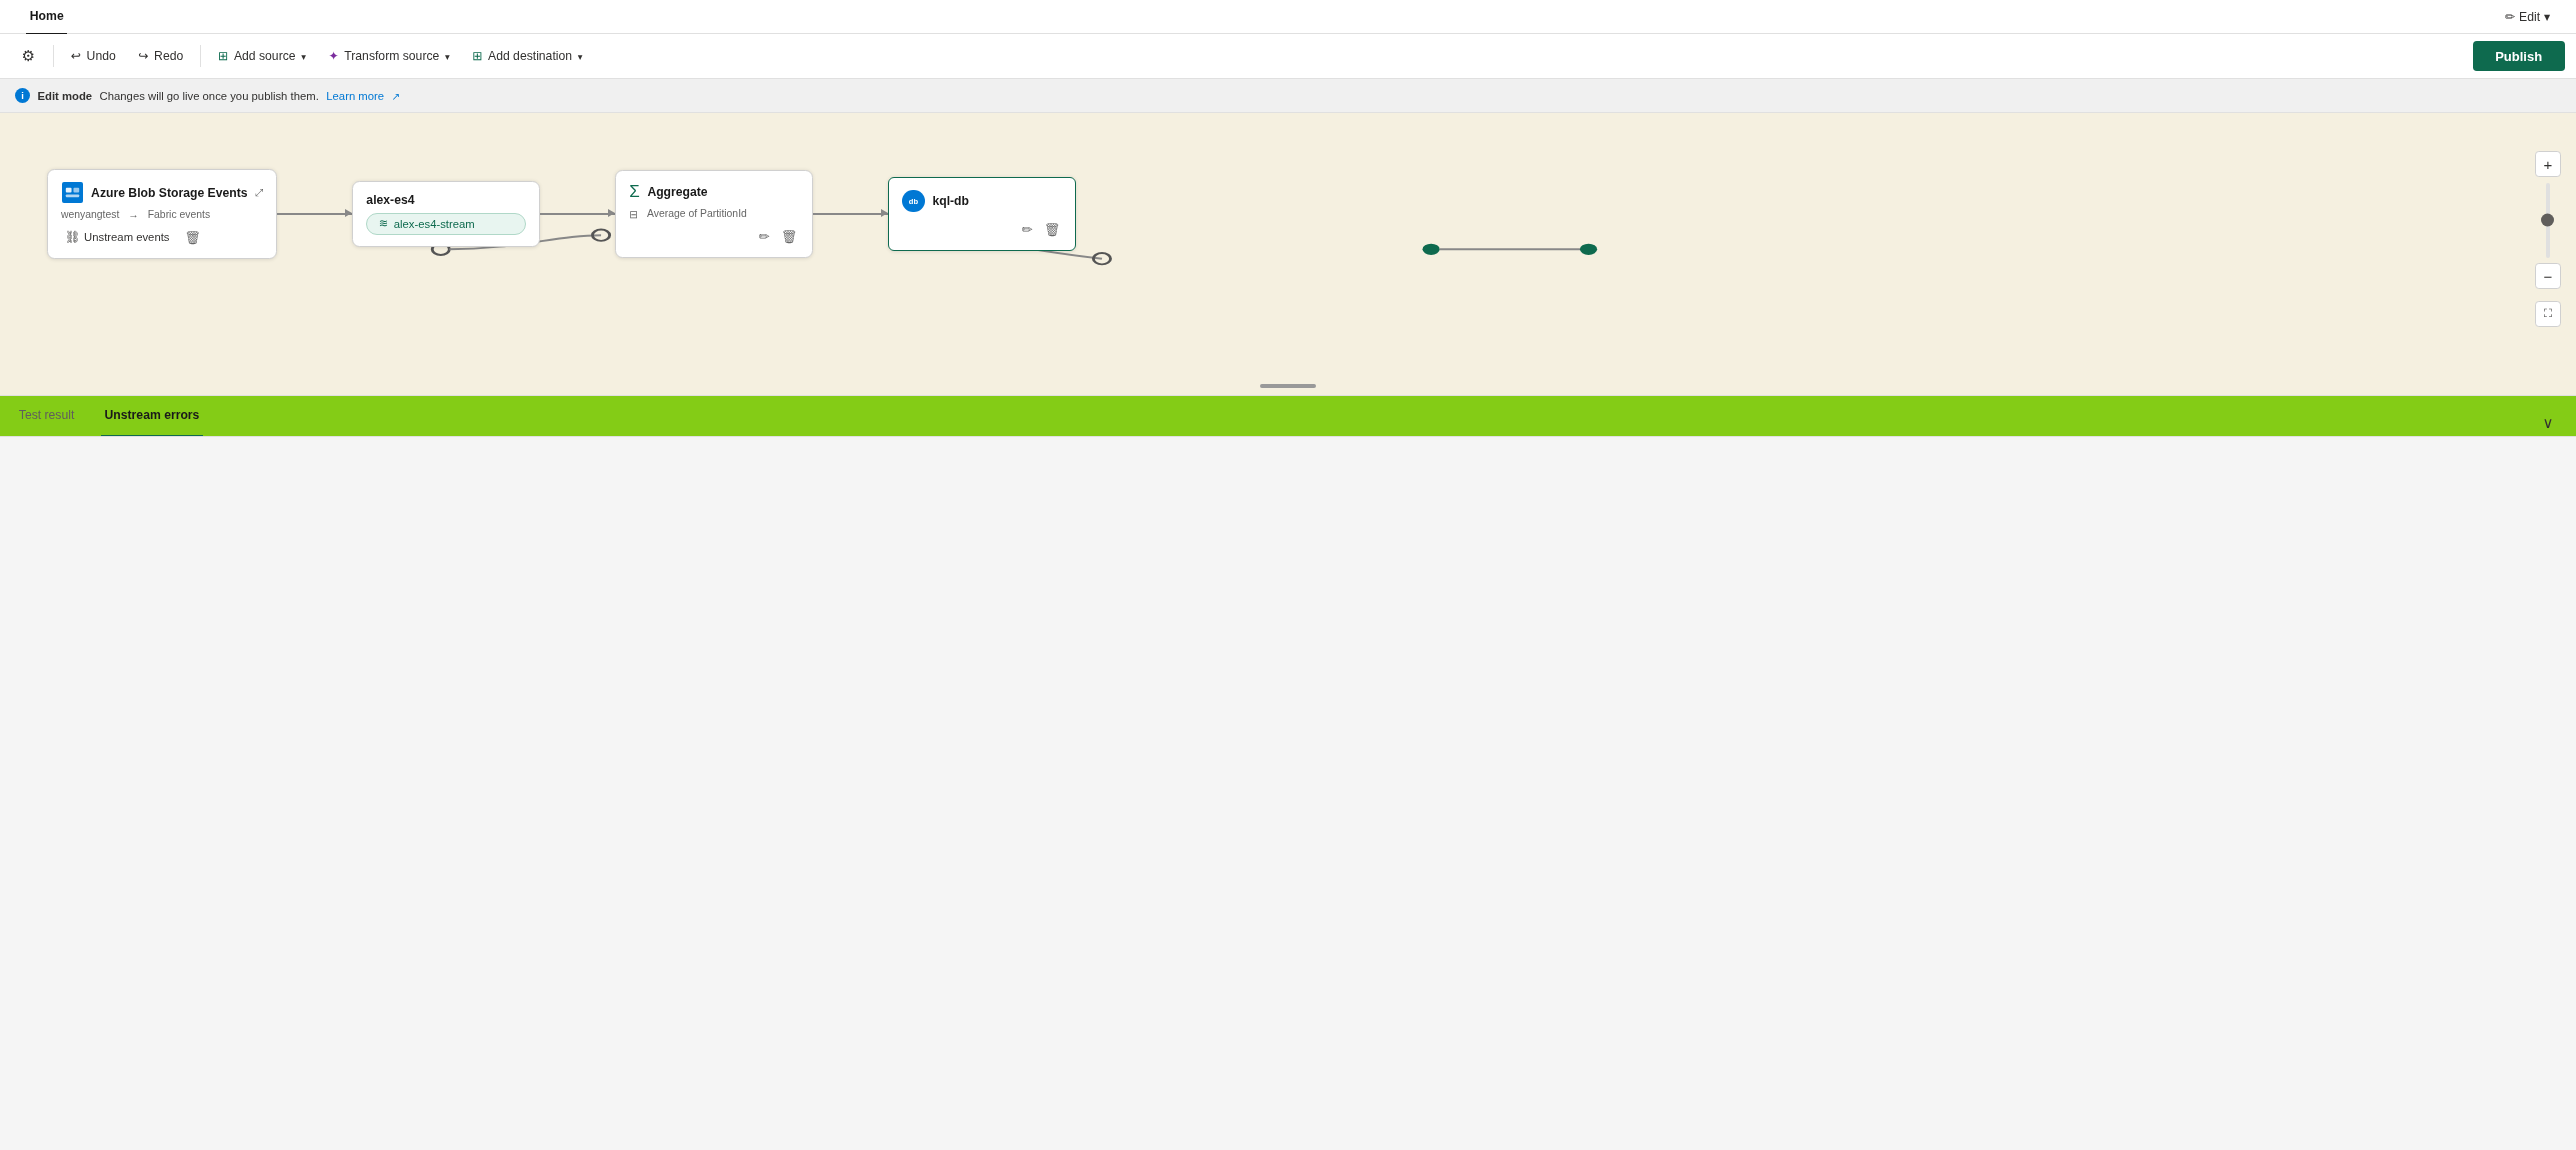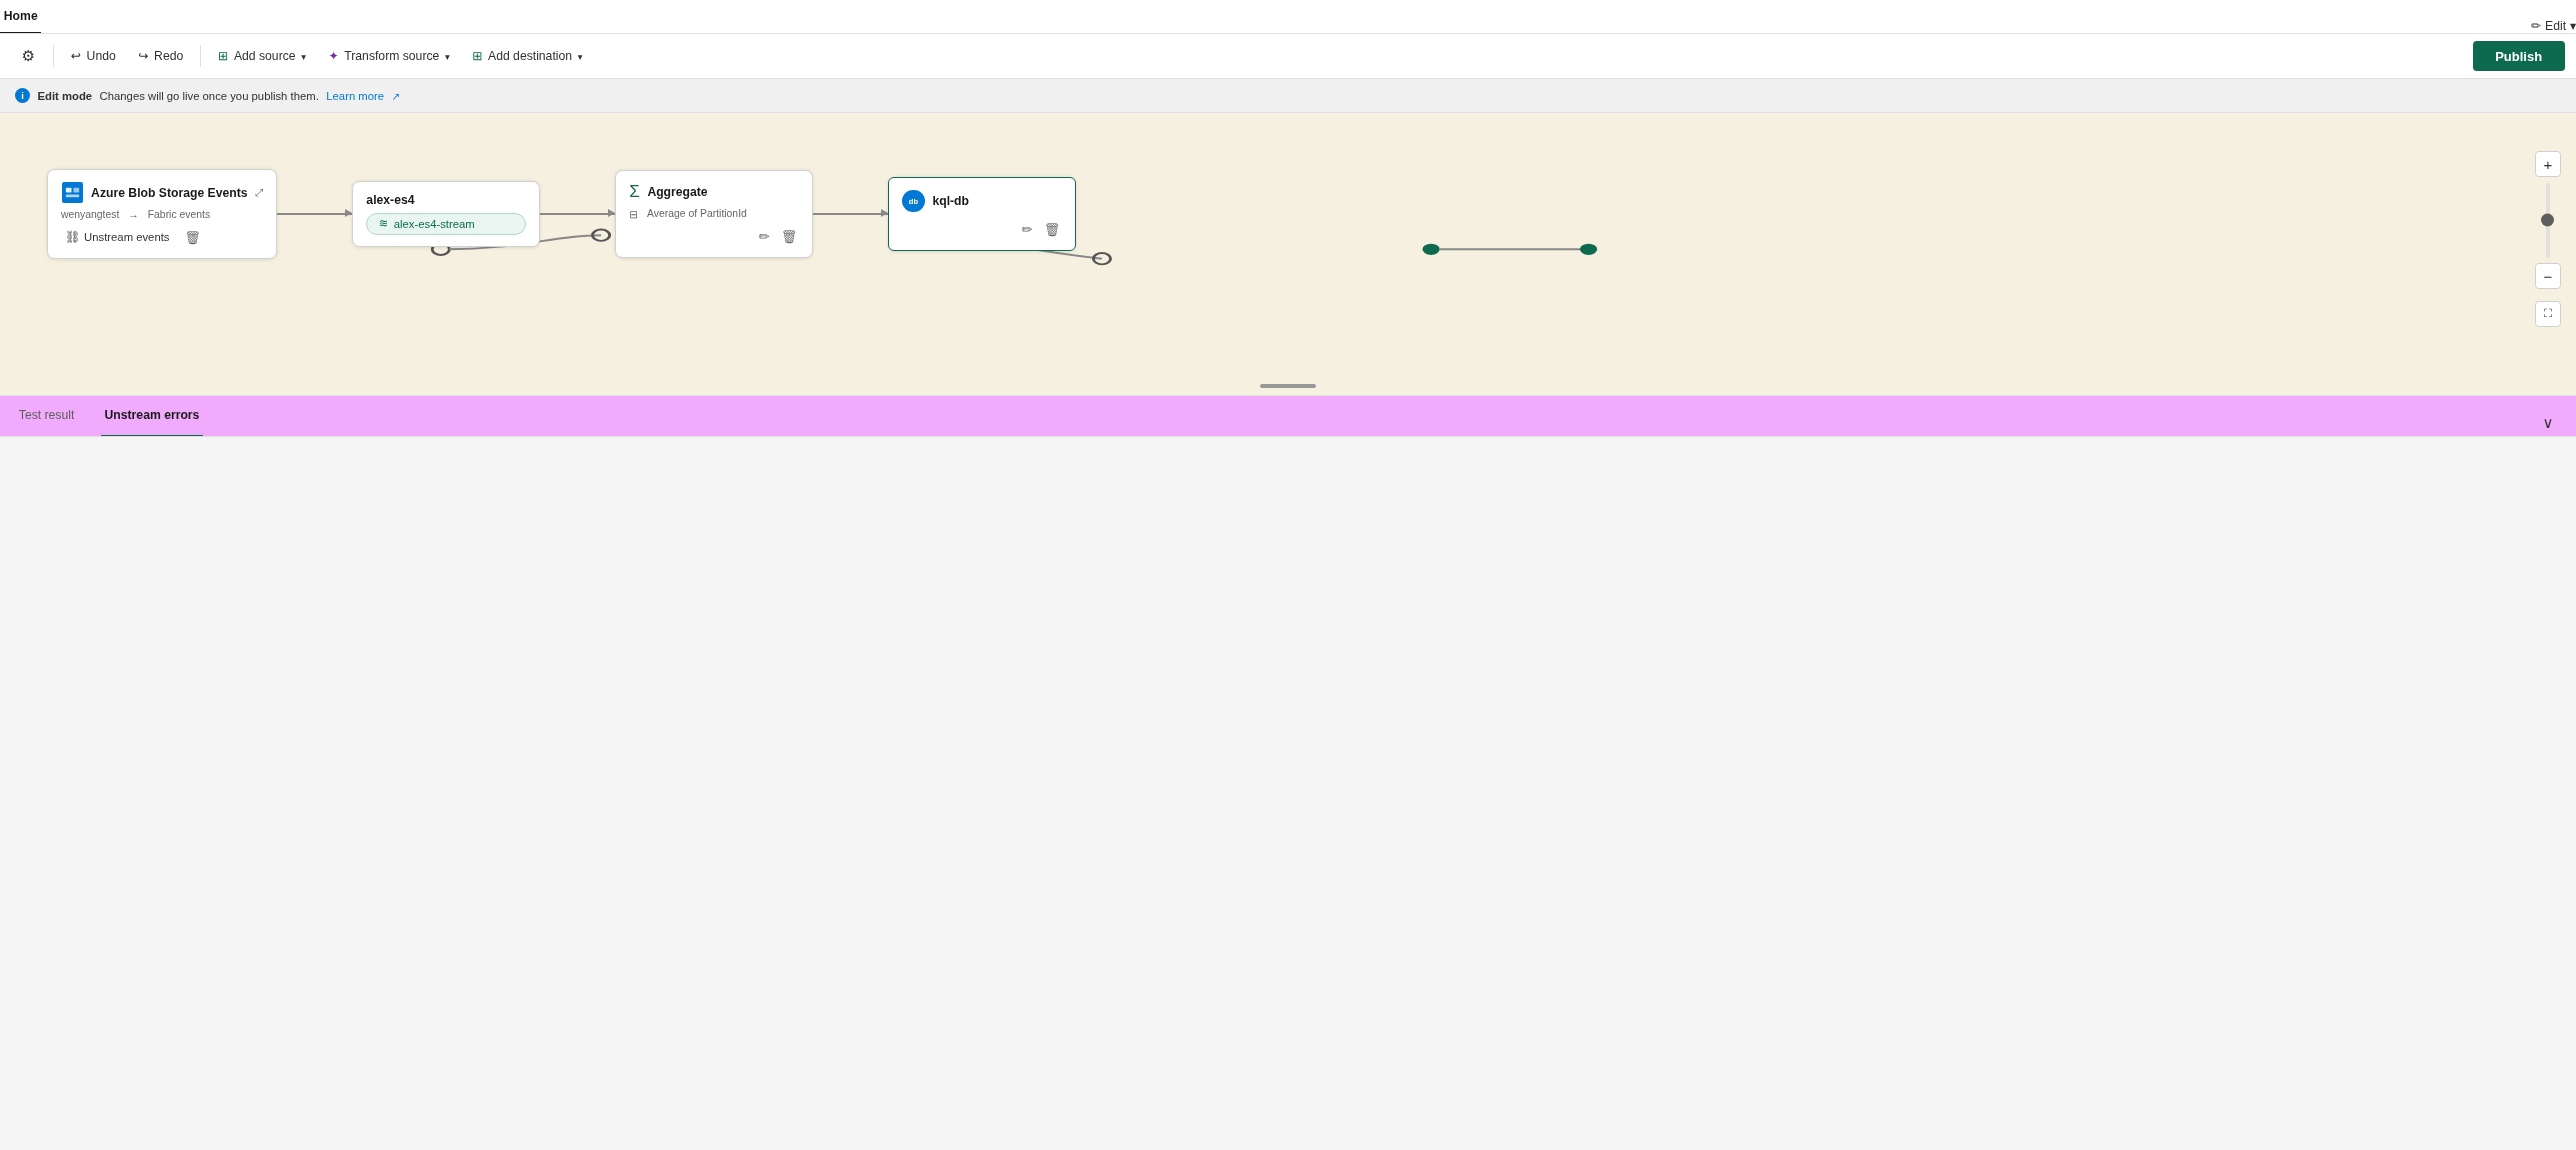--- a/index.html
+++ b/index.html
@@ -4,22 +4,22 @@
   <style>
     * { box-sizing: border-box; margin: 0; padding: 0; }
     body { font-family: 'Segoe UI', Arial, sans-serif; font-size: 13px; background: #f5f5f5; overflow: hidden; }
 
     
     .title-bar {
       height: 34px;
       background: #fff;
       border-bottom: 0.9px solid #e0e0e0;
       display: flex;
-      align-items: flex-end;
-      padding: 0 0;
+      align-items: center;
+      padding: 0 26px;
       gap: 15px;
     }
     .title-tab {
       font-size: 12.2px;
       font-weight: 600;
       color: #1a1a1a;
       border-bottom: 1.9px solid #1a1a1a;
       padding: 0 3.8px;
       height: 34px;
       display: flex;
@@ -281,21 +281,21 @@
       left: 50%;
       transform: translateX(-50%);
       width: 56px;
       height: 3.8px;
       background: #999;
       border-radius: 1.9px;
     }
 
     
     .bottom-panel {
-      background: #f0abfc;
+      background: #84cc16;
       border-top: 0.9px solid #e0e0e0;
       flex: 1;
       display: flex;
       flex-direction: column;
       gap: 20px;
     }
     .bottom-tabs {
       display: flex;
       align-items: flex-end;
       border-bottom: 0.9px solid #e0e0e0;

